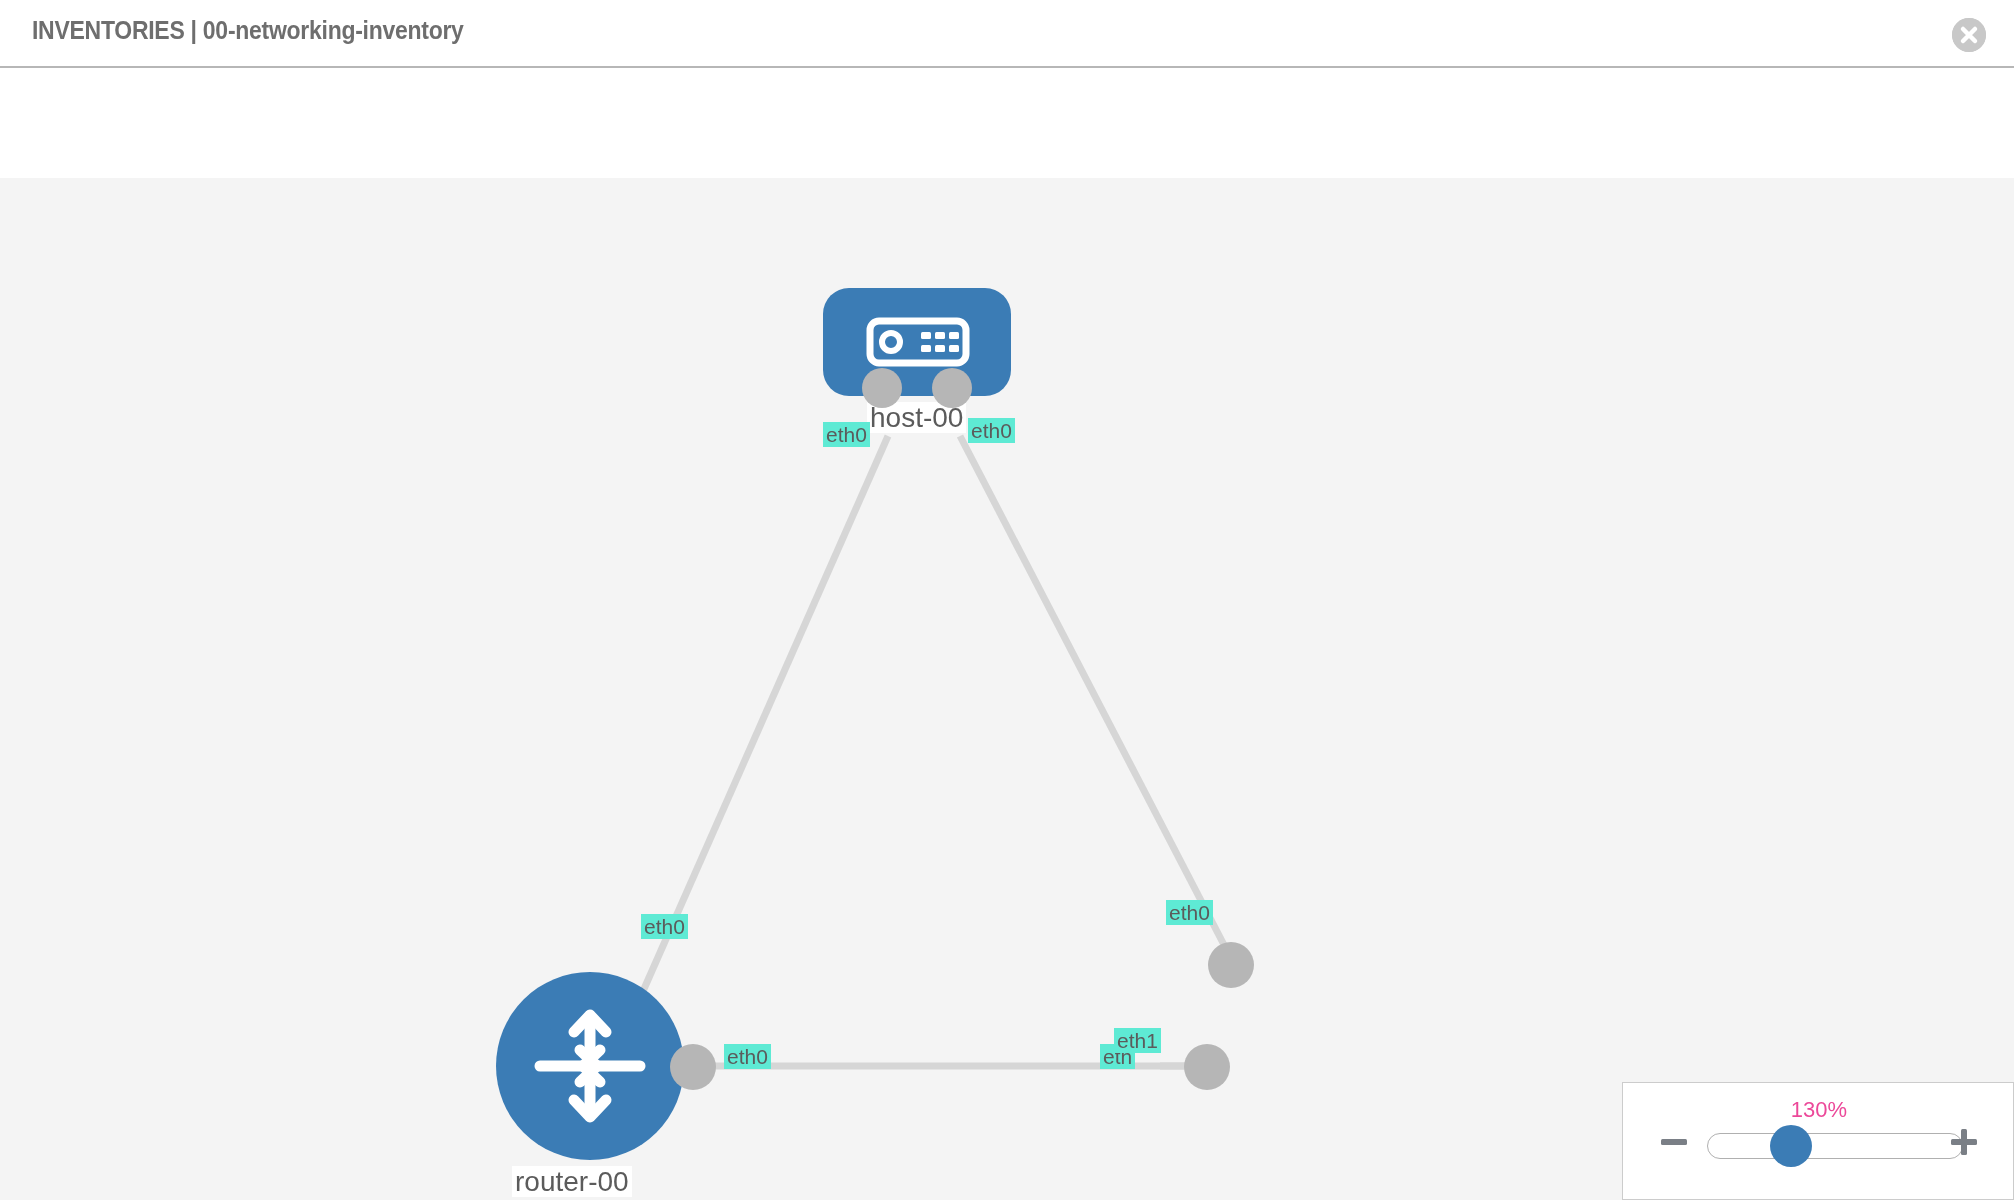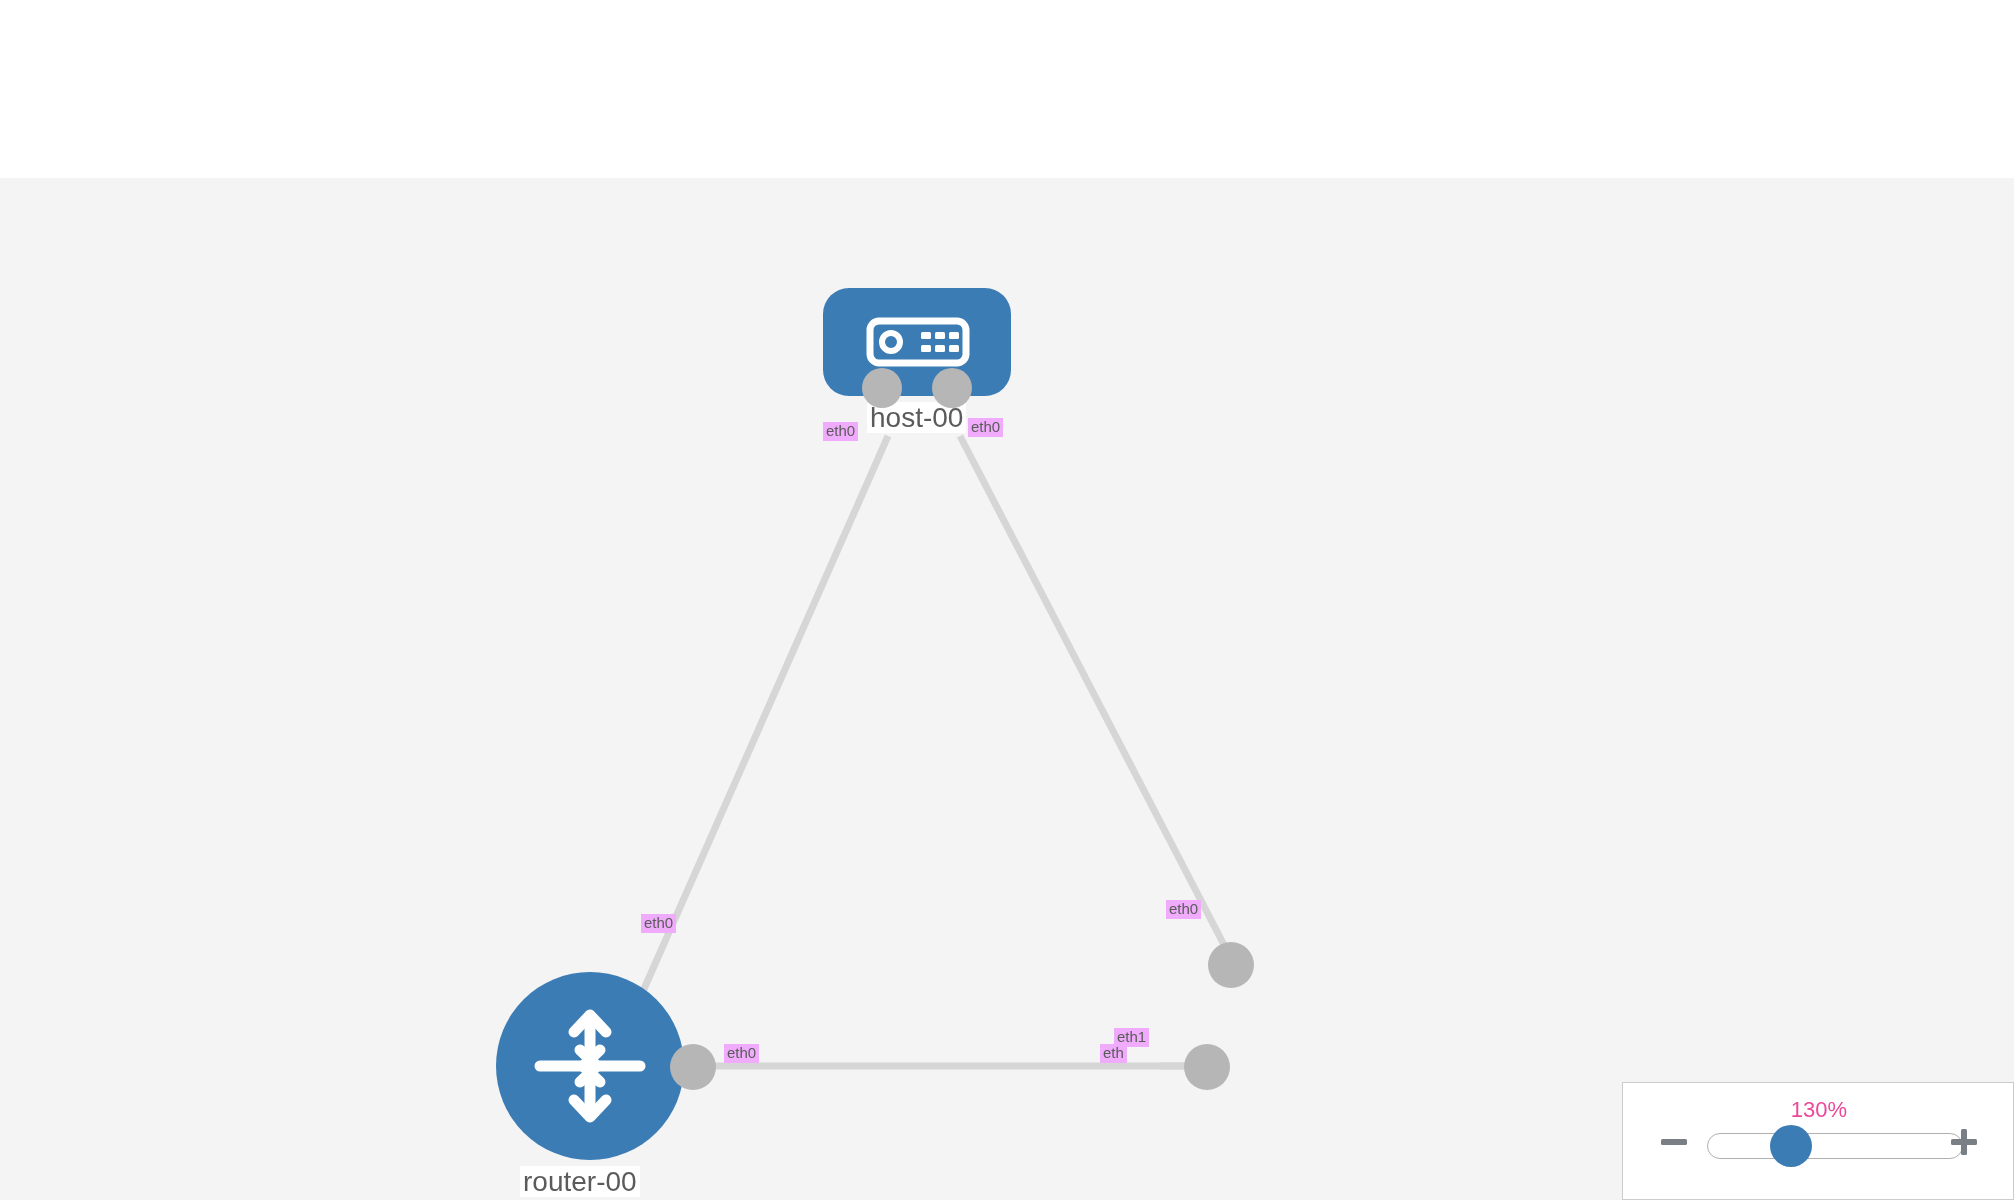--- a/index.html
+++ b/index.html
@@ -177,23 +177,23 @@
     width: 46px;
     height: 46px;
     border-radius: 50%;
     background: #b6b6b6;
   }
 
   
   .edge-label {
     position: absolute;
     white-space: nowrap;
-    background: #f0abfc;
+    background: #5eead4;
     color: #5b5b5b;
-    font-size: 15px;
+    font-size: 21px;
     line-height: 1.1;
     padding: 1px 3px;
   }
 
   
   .zoom-panel {
     position: absolute;
     left: 1622px;
     top: 1082px;
     width: 392px;
@@ -239,20 +239,29 @@
     border-radius: 50%;
     background: #3b7cb5;
     cursor: grab;
   }
 </style>
 </head>
 <body>
 
 <div id="app">
 
+  <div class="titlebar">
+    <div class="titlebar-text">INVENTORIES | 00-networking-inventory</div>
+    <div class="close-btn">
+      <svg width="34" height="34" viewBox="0 0 34 34" aria-hidden="true">
+        <circle cx="17" cy="17" r="17" fill="#c8c8c8"></circle>
+        <path d="M11 11 L23 23 M23 11 L11 23" stroke="#ffffff" stroke-width="4.5" stroke-linecap="round"></path>
+      </svg>
+    </div>
+  </div>
 
 
   <div class="canvas">
 
     <svg class="edges" viewBox="0 0 2014 1038">
 
       <line x1="888" y1="258" x2="640" y2="820" stroke="#d6d6d6" stroke-width="7"></line>
 
       <line x1="960" y1="258" x2="1236" y2="790" stroke="#d6d6d6" stroke-width="7"></line>
 
@@ -297,21 +306,21 @@
             <path d="M78 128 L94 145 L110 128"></path>
 
             <path d="M44 94 L100 94"></path>
             <path d="M84 78 L101 94 L84 110"></path>
 
             <path d="M144 94 L88 94"></path>
             <path d="M104 78 L87 94 L104 110"></path>
           </g>
         </svg>
       </div>
-      <div class="node-label" style="left:24px; top:194px;">router-00</div>
+      <div class="node-label" style="left:16px; top:194px;">router-00</div>
     </div>
 
     <div class="port" style="left:670px; top:866px;"></div>
 
     <div class="edge-label" style="left:641px; top:736px;">eth0</div>
     <div class="edge-label" style="left:724px; top:866px;">eth0</div>
 
 
     <div class="port" style="left:1208px; top:764px;"></div>
     <div class="port" style="left:1184px; top:866px;"></div>

